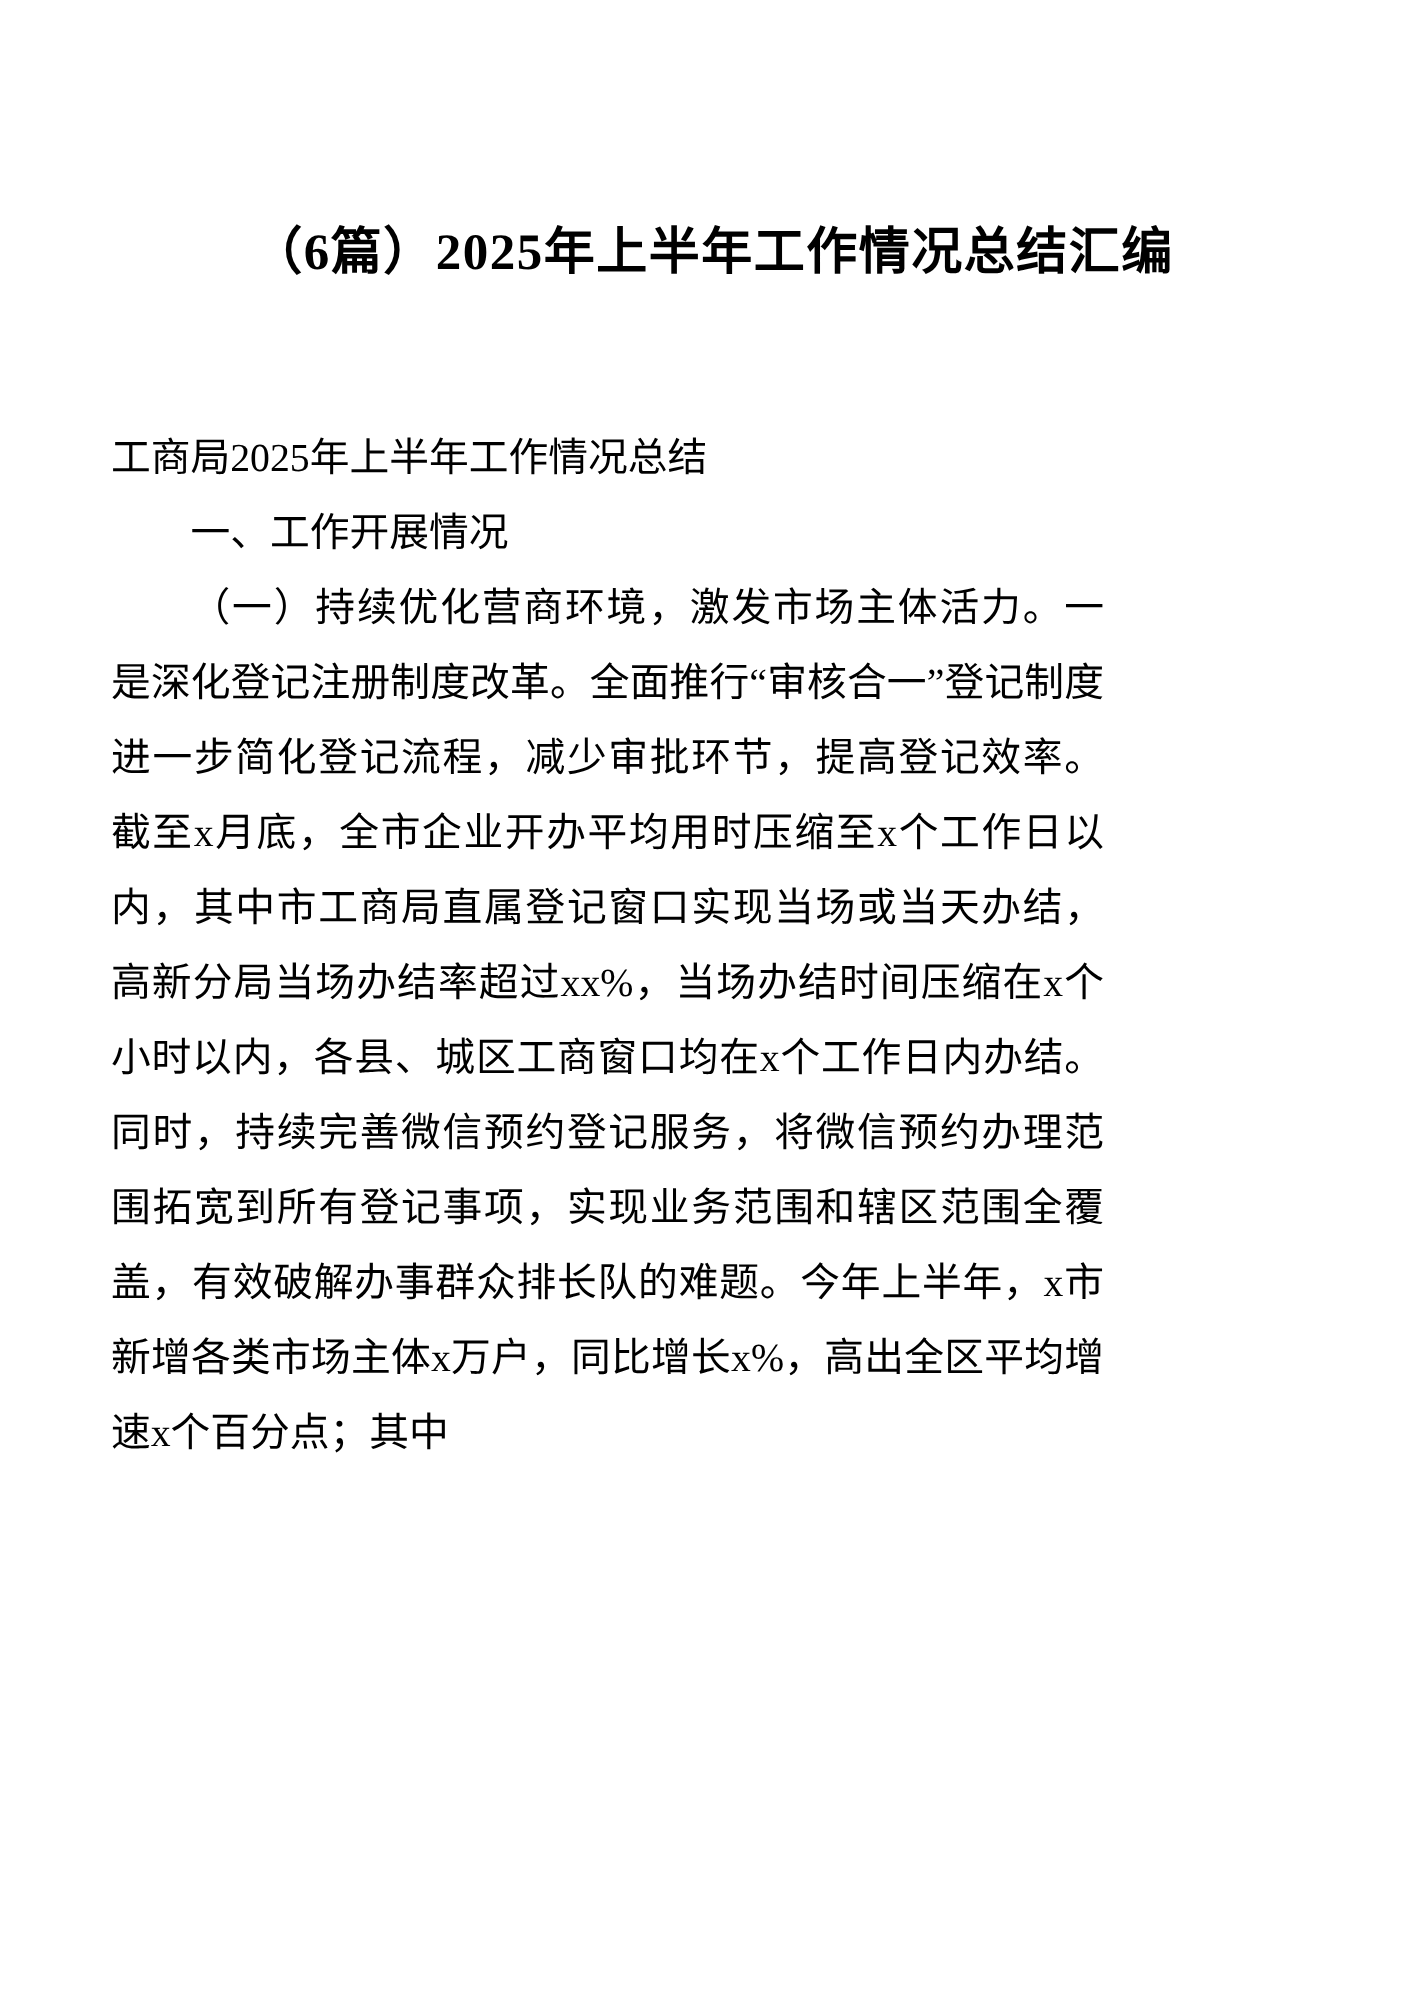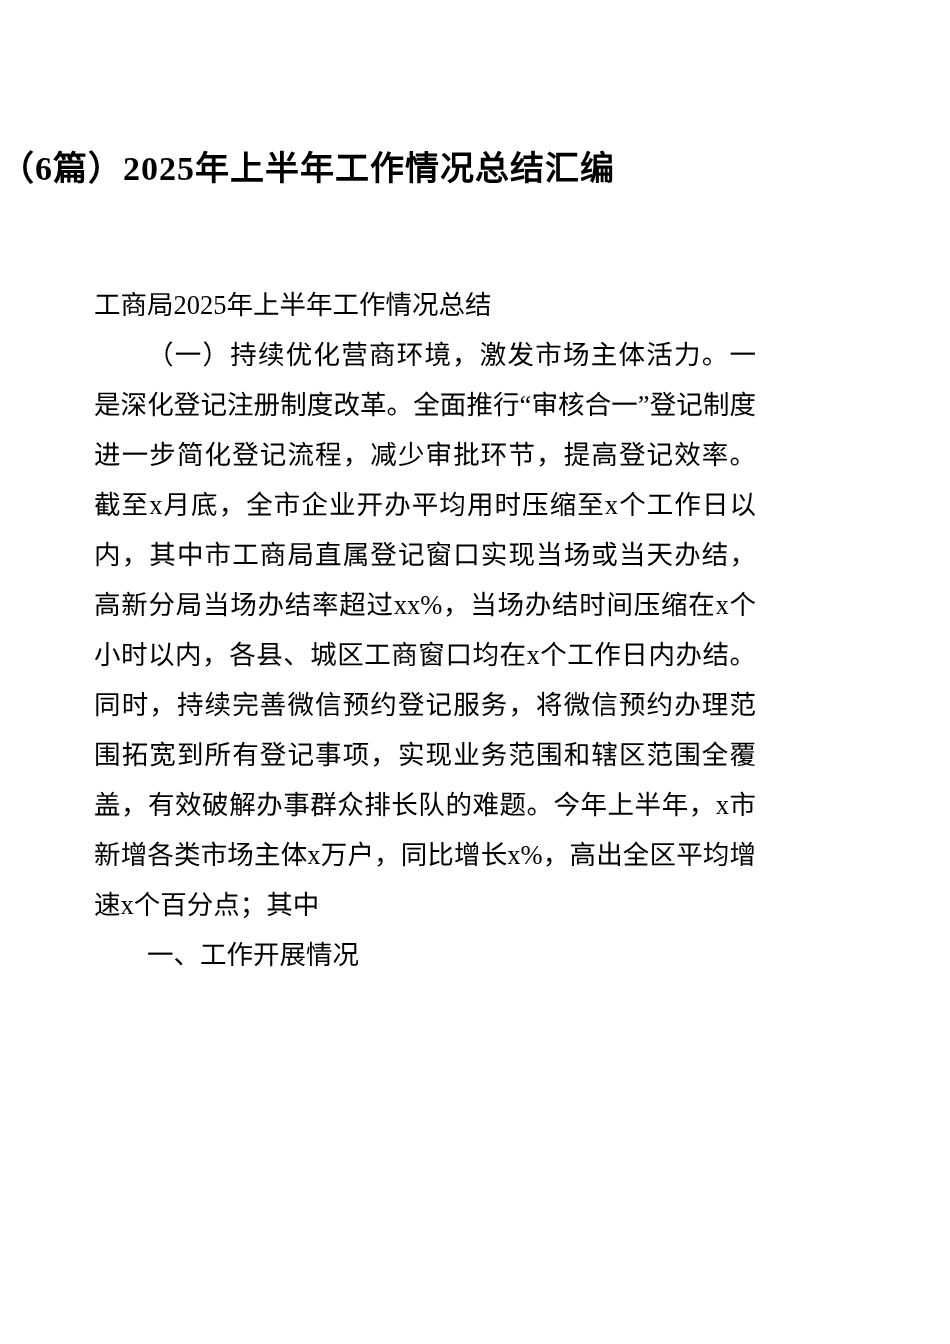--- a/index.html
+++ b/index.html
@@ -14,28 +14,29 @@
     height: 1344px;
     margin: 0 auto;
     background: #ffffff;
     color: #000000;
     overflow: hidden;
     font-family: "Liberation Serif", "DejaVu Serif", serif;
   }
   .doc-title {
     margin: 0;
     padding-top: 143px;
+    text-align: center;
     font-size: 34px;
     line-height: 52px;
     font-weight: 700;
     letter-spacing: 1px;
   }
   .doc-body {
     margin-top: 85px;
-    margin-left: 94px;
+    margin-left: 74px;
     width: 662px;
     font-size: 26.5px;
     line-height: 50px;
     text-align: justify;
     text-justify: inter-ideograph;
   }
   .para {
     margin: 0;
     padding: 0;
     text-indent: 2em;
@@ -47,17 +48,17 @@
 </head>
 <body>
 
 <div class="page">
   <h1 class="doc-title">（6篇）2025年上半年工作情况总结汇编</h1>
 
   <div class="doc-body">
     <p class="para no-indent">工商局2025年上半年工作情况总结</p>
 
 
+    <p class="para">一、工作开展情况</p>
+
     <p class="para">（一）持续优化营商环境，激发市场主体活力。一是深化登记注册制度改革。全面推行“审核合一”登记制度进一步简化登记流程，减少审批环节，提高登记效率。截至x月底，全市企业开办平均用时压缩至x个工作日以内，其中市工商局直属登记窗口实现当场或当天办结，高新分局当场办结率超过xx%，当场办结时间压缩在x个小时以内，各县、城区工商窗口均在x个工作日内办结。同时，持续完善微信预约登记服务，将微信预约办理范围拓宽到所有登记事项，实现业务范围和辖区范围全覆盖，有效破解办事群众排长队的难题。今年上半年，x市新增各类市场主体x万户，同比增长x%，高出全区平均增速x个百分点；其中</p>
-
-    <p class="para">一、工作开展情况</p>
   </div>
 </div>
 
 </body></html>

